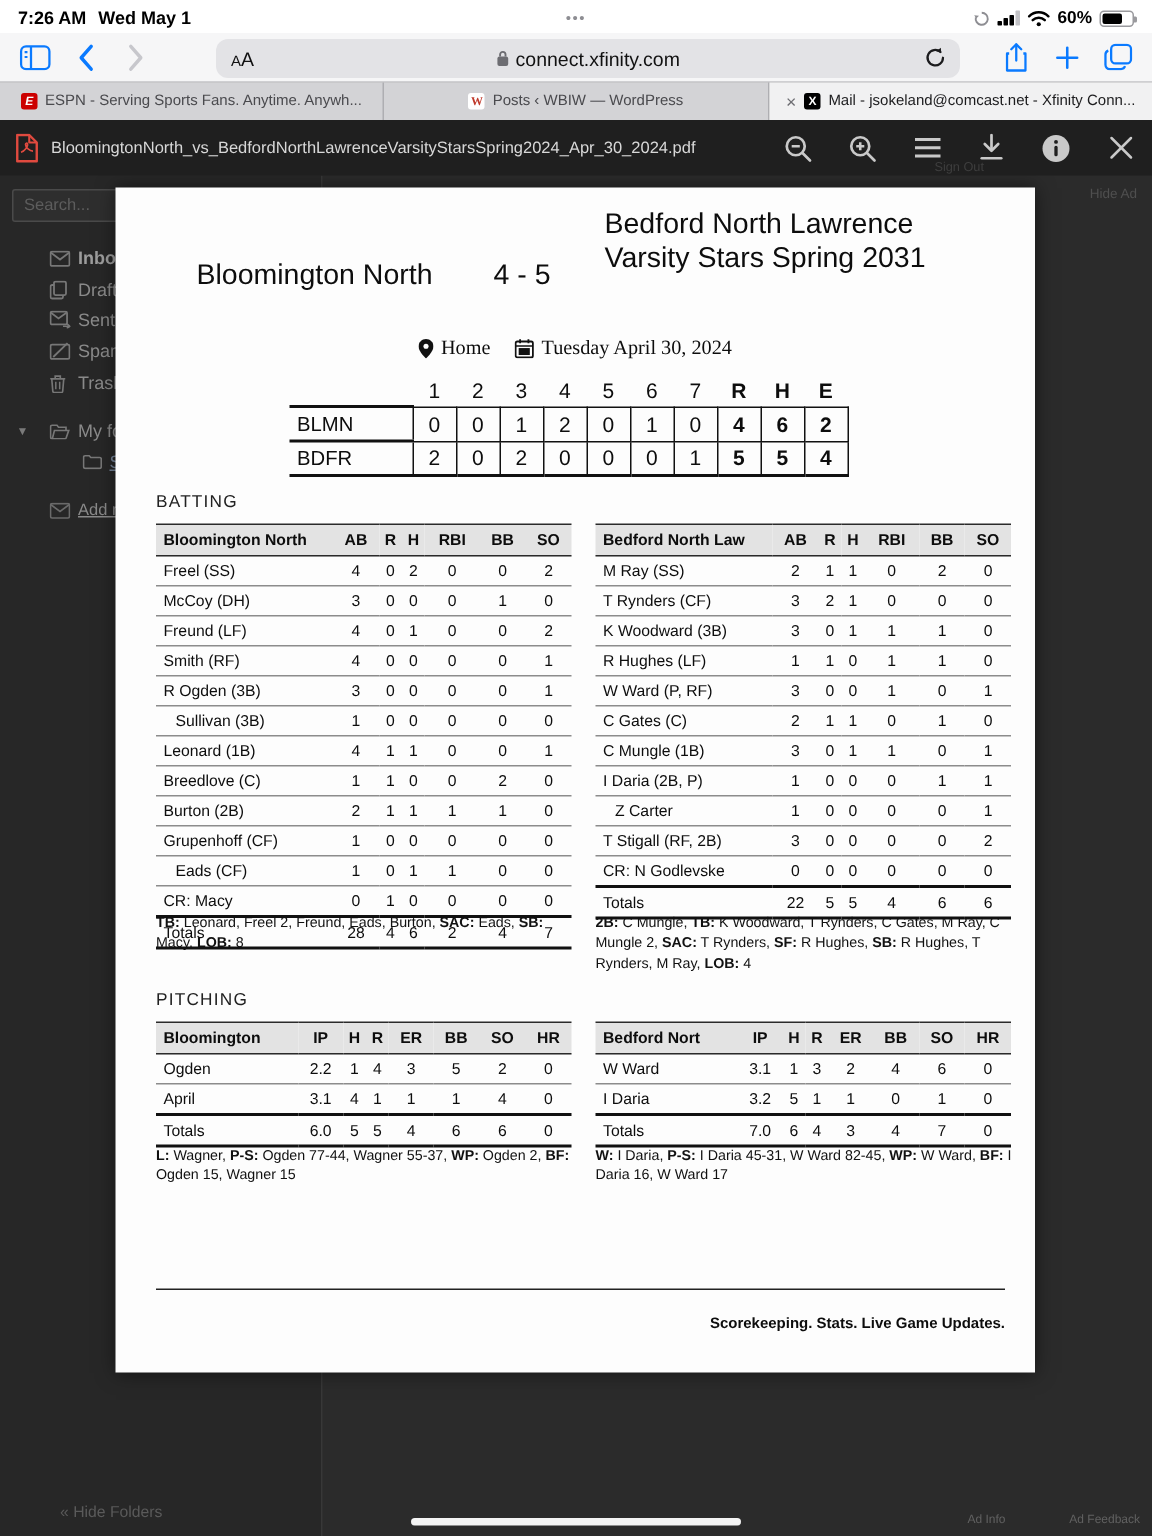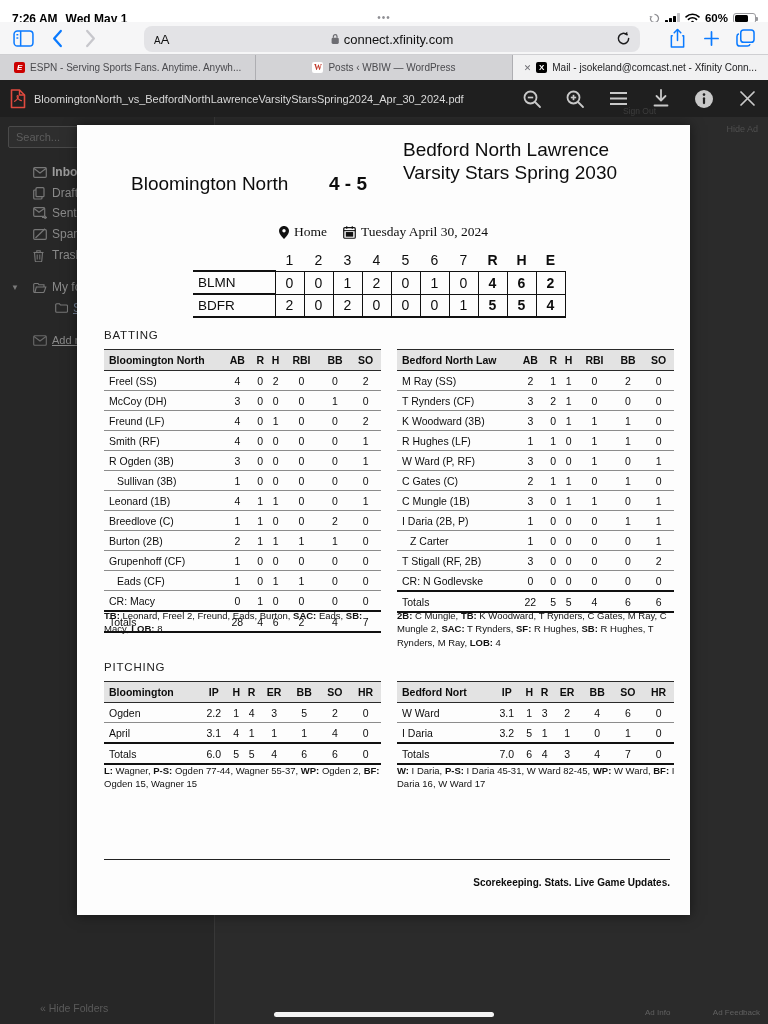--- a/index.html
+++ b/index.html
@@ -2,21 +2,21 @@
 <html><head>
 <meta charset="utf-8">
 <style>
   * { margin:0; padding:0; box-sizing:border-box; }
   html,body { width:768px; }
   body { font-family:"Liberation Sans", sans-serif; background:#2b2b2b; }
   #screen { position:relative; width:768px; height:1024px; background:#2b2b2b; overflow:hidden; }
 
   
   .status-bar { position:absolute; left:0; top:0; width:768px; height:22px; background:#fff;
-    display:flex; align-items:flex-start; justify-content:space-between; padding:12px 12px; z-index:40; }
+    display:flex; align-items:center; justify-content:space-between; padding:12px 12px; z-index:40; }
   .status-left { font-size:12px; font-weight:700; color:#000; display:flex; gap:8px; }
   .status-center { position:absolute; left:50%; transform:translateX(-50%); color:#8e8e93; font-size:10px; letter-spacing:1px; }
   .status-right { display:flex; align-items:center; gap:5px; }
   .status-right .pct { font-size:11.5px; font-weight:600; color:#000; }
   .cell-bars { display:flex; align-items:flex-end; gap:1.5px; height:10px; }
   .cell-bars i { width:2.5px; background:#000; border-radius:0.5px; display:block; }
   .cell-bars i.dim { background:#c2c2c6; }
   .battery { position:relative; width:23px; height:11px; border:1px solid #9a9a9e; border-radius:3px; }
   .battery .fill { position:absolute; left:1px; top:1px; bottom:1px; width:60%; background:#000; border-radius:1.5px; }
   .battery:after { content:""; position:absolute; right:-3px; top:3px; width:2px; height:4px; background:#9a9a9e; border-radius:0 1px 1px 0; }
@@ -72,21 +72,21 @@
   .ad-info { position:absolute; left:645px; top:1008px; color:#616161; font-size:8px; z-index:2; }
   .ad-feedback { position:absolute; right:8px; top:1008px; color:#616161; font-size:8px; z-index:2; }
   .home-indicator { position:absolute; left:274px; top:1012px; width:220px; height:5px; background:#f4f4f4;
     border-radius:3px; z-index:45; }
 
   
   .page { position:absolute; left:77px; top:125px; width:613px; height:790px; background:#fdfdfd; z-index:20;
     color:#0d0d0d; box-shadow:0 0 12px rgba(0,0,0,0.5); }
   .hdr-home { position:absolute; left:326px; top:13px; width:242px; font-size:19px; line-height:1.22; }
   .hdr-away { position:absolute; left:54px; top:48px; font-size:19px; }
-  .hdr-score { position:absolute; left:252px; top:48px; font-size:19px; font-weight:700; }
+  .hdr-score { position:absolute; left:252px; top:48px; font-size:19px; font-weight:400; }
   .meta-row { position:absolute; left:0; top:99px; width:613px; display:flex; justify-content:center;
     align-items:center; gap:16px; font-size:13.5px; }
   .meta-item { display:flex; align-items:center; gap:5px;font-family:Liberation Serif, serif; }
 
   .linescore { position:absolute; left:116px; top:124px; border-collapse:collapse; }
   .linescore th, .linescore td { font-size:14px; text-align:center; font-weight:400; }
   .linescore thead th { width:29px; height:22px; border:none; }
   .linescore thead th.teamcol { width:82px; }
   .linescore thead th.rhe { font-weight:700; }
   .linescore tbody th { text-align:left; padding-left:5px; font-size:13.5px;
@@ -364,21 +364,21 @@
       <span class="f-label f-link" style="font-size:11px">Add mail</span>
     </div>
   </div>
 
   <div class="hide-ad">Hide Ad</div>
   <div class="hide-folders">« Hide Folders</div>
   <div class="ad-info">Ad Info</div>
   <div class="ad-feedback">Ad Feedback</div>
 
   <div class="page">
-    <div class="hdr-home">Bedford North Lawrence Varsity Stars Spring 2030</div>
+    <div class="hdr-home">Bedford North Lawrence Varsity Stars Spring 2031</div>
     <div class="hdr-away">Bloomington North</div>
     <div class="hdr-score">4 - 5</div>
 
     <div class="meta-row">
       <span class="meta-item">
         <span>
           <svg width="10" height="13" viewBox="0 0 10 13">
               <path d="M5 0C2.2 0 0 2.2 0 5c0 3.4 5 8 5 8s5-4.6 5-8C10 2.2 7.8 0 5 0z" fill="#111"></path>
               <circle cx="5" cy="4.8" r="1.7" fill="#fff"></circle>
             </svg>

